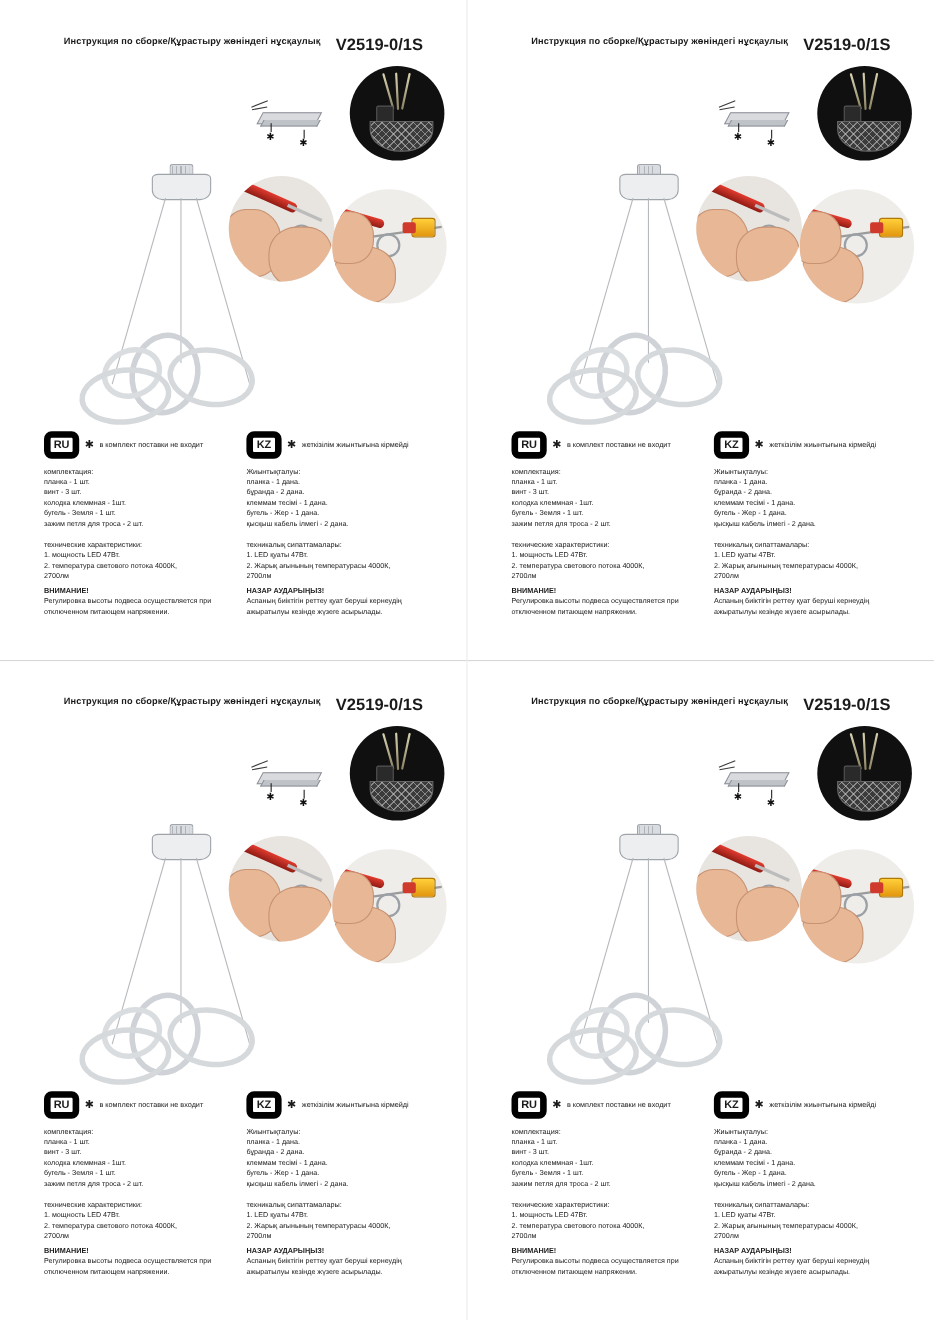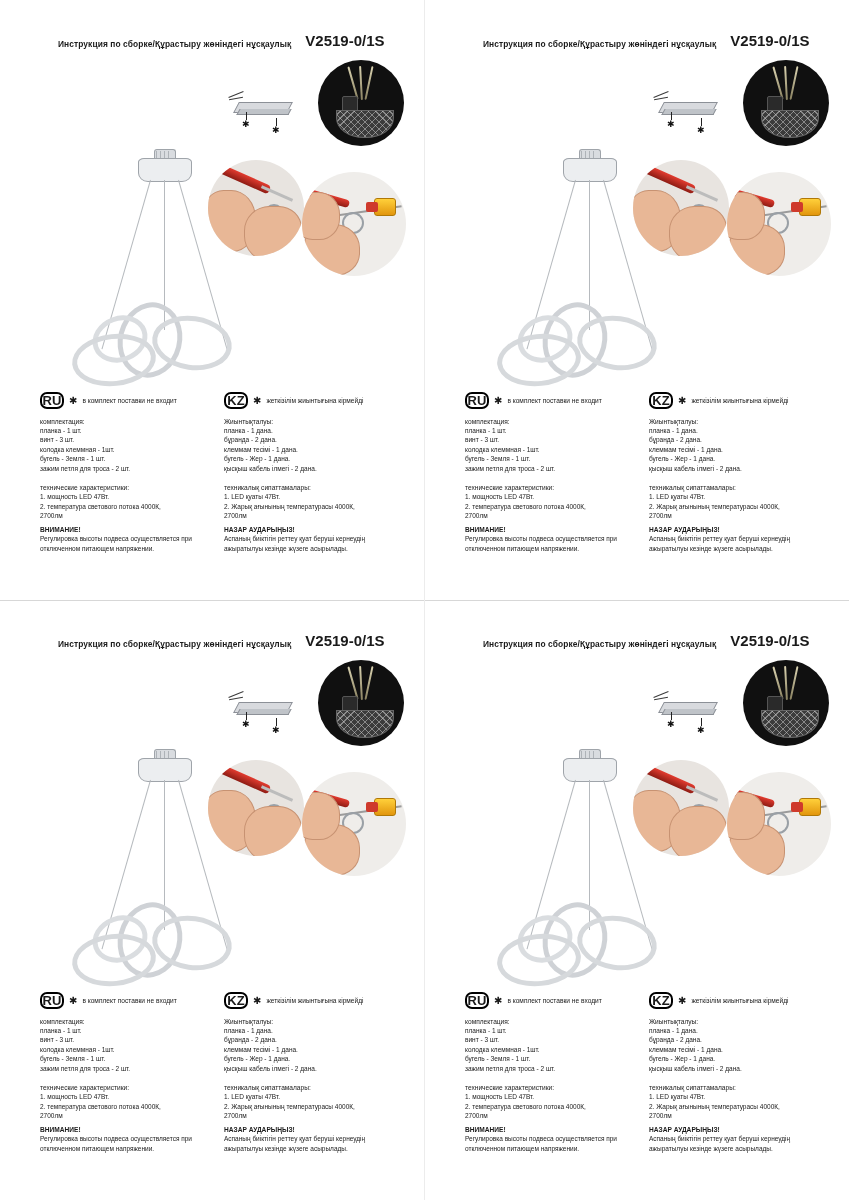--- a/index.html
+++ b/index.html
@@ -33,21 +33,21 @@
   .panel.p3 { left: 0;   top: 600px; }
   .panel.p4 { left: 425px; top: 600px; }
 
   
   .hdr {
     position: absolute;
     top: 32px;
     left: 58px;
     right: 22px;
     display: flex;
-    align-items: flex-end;
+    align-items: flex-start;
   }
   .hdr-title {
     font-size: 8.4px;
     font-weight: bold;
     letter-spacing: .1px;
     white-space: nowrap;
   }
   .hdr-model {
     font-size: 15px;
     font-weight: bold;
@@ -333,23 +333,23 @@
     display: flex;
     align-items: center;
     gap: 5px;
     margin-bottom: 9px;
   }
   .langbadge {
     display: inline-flex;
     align-items: center;
     justify-content: center;
     width: 20px; height: 13px;
-    border: 2px solid #000000;
+    border: 6px solid #000000;
     border-radius: 7px;
-    font-size: 13px;
+    font-size: 10px;
     font-weight: bold;
     line-height: 1;
   }
   .asterisk {
     font-size: 10px;
     line-height: 1;
   }
   .badge-note {
     font-size: 6.6px;
     white-space: nowrap;

